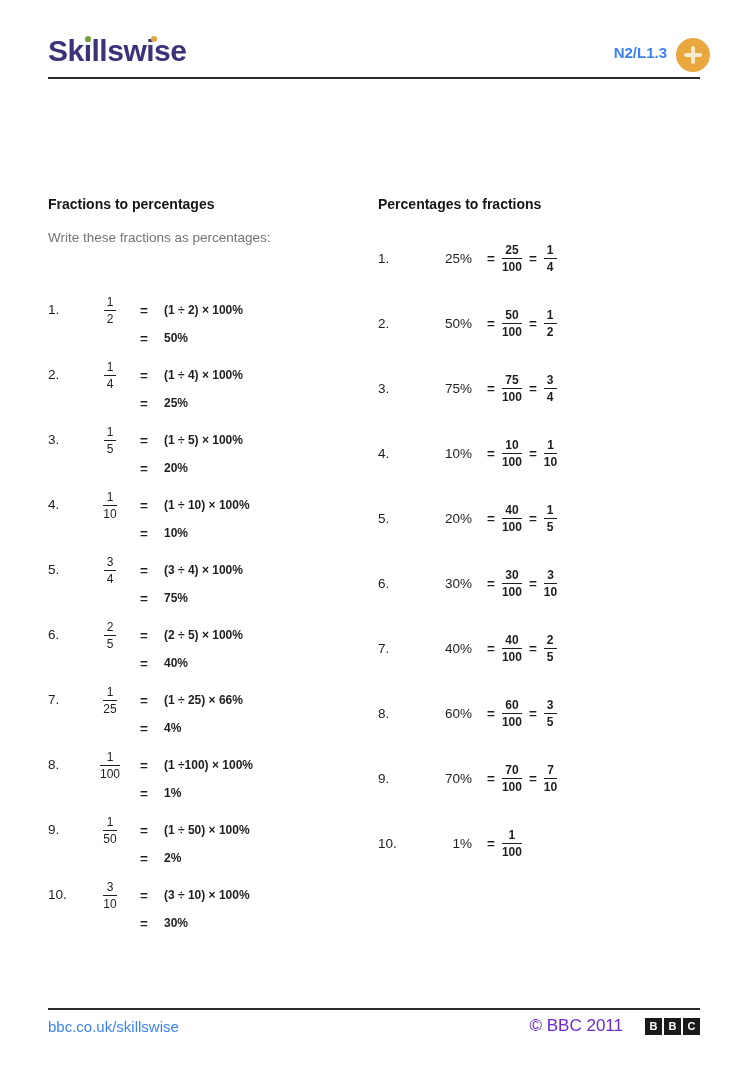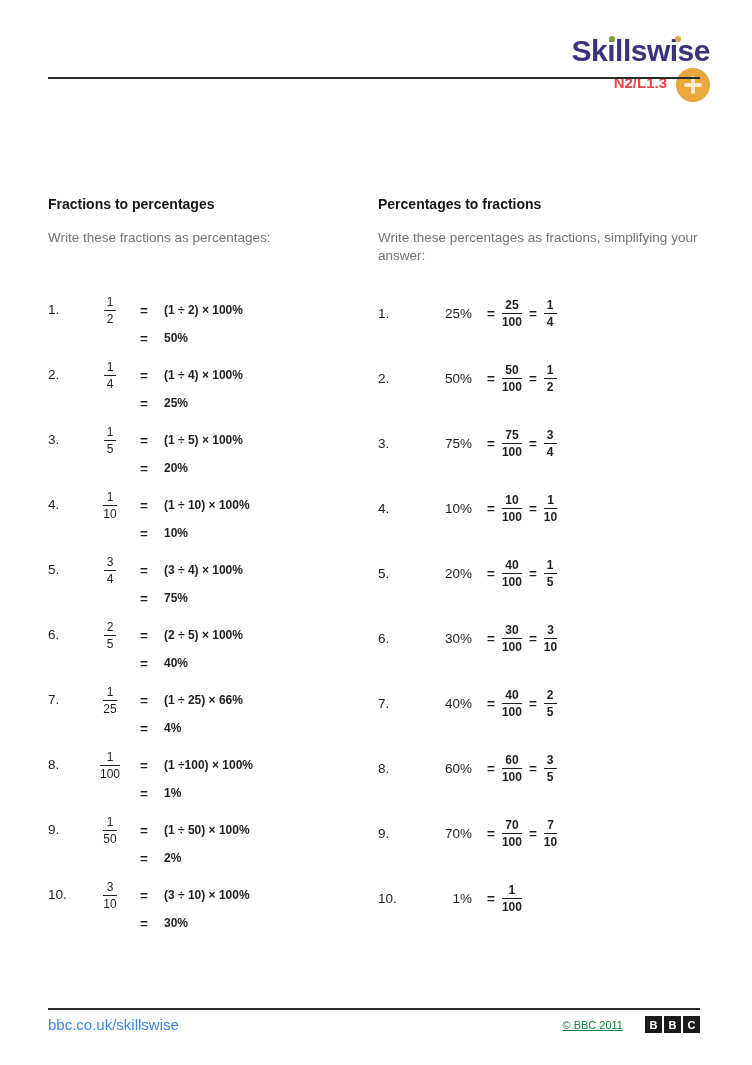--- a/index.html
+++ b/index.html
@@ -5,34 +5,34 @@
   * { margin:0; padding:0; box-sizing:border-box; }
   html,body { background:#ffffff; }
   body { font-family:"Liberation Sans", sans-serif; color:#1e1e1e; }
   .page {
     position:relative; width:752px; height:1065px; background:#ffffff;
     overflow:hidden;
   }
   
   .header {
     position:absolute; left:48px; right:42px; top:34px;
-    display:flex; justify-content:space-between; align-items:flex-end;flex-direction:column;
+    display:flex; justify-content:space-between; align-items:flex-end;
   }
   .logo { position:relative; display:inline-block; }
   .logo-text {
     font-size:30px; font-weight:bold; letter-spacing:-0.5px; color:#3a3379;
   }
   .logo-dot {
     position:absolute; width:4px; height:4px; border-radius:50%;
     background:#ffffff; top:2px;
   }
   .logo-dot.green  { left:37px;  border:3px solid #74a234; }
   .logo-dot.orange { left:103px; border:3px solid #e8a33d; }
   .header-right { display:flex; align-items:center; gap:9px; padding-bottom:2px; }
-  .level-code { font-size:15px; font-weight:bold; color:#ef4444; }
+  .level-code { font-size:15px; font-weight:bold; color:#3b82f6; }
   .plus-circle {
     position:relative; width:34px; height:34px; border-radius:50%;
     background:#e9a73e; display:inline-block; margin-bottom:-6px;
   }
   .plus-circle::before, .plus-circle::after {
     content:""; position:absolute; background:#f7e9cb; border-radius:2px;
   }
   .plus-circle::before { left:8px;  top:15px; width:18px; height:4px; }
   .plus-circle::after  { left:15px; top:8px;  width:4px;  height:18px; }
   .header-rule {
@@ -82,21 +82,21 @@
   .r-item .pct { width:48px; text-align:right; font-size:13.5px; margin-right:8px; }
   .r-item .eq-sign { width:auto; margin:0 7px; }
   
   .footer { position:absolute; left:48px; width:652px; top:1008px; }
   .footer-rule { height:2px; background:#2b2b2b; }
   .footer-row {
     margin-top:6px; display:flex; justify-content:space-between; align-items:center;
   }
   .footer-site { font-size:15px; color:#3b82f6; }
   .footer-right { display:flex; align-items:center; gap:22px; }
-  .copyright { font-size:11px; color:#15803d;text-decoration:underline; }
+  .copyright { font-size:17px; color:#6d28d9; }
   .bbc-logo { display:inline-flex; gap:2px; }
   .bbc-block {
     width:17px; height:17px; background:#1a1a1a; color:#ffffff;
     font-size:11px; font-weight:bold;
     display:inline-flex; align-items:center; justify-content:center;
   }
 </style>
 </head>
 <body>
 
@@ -308,21 +308,20 @@
               <div class="eq-line">
                 <span class="eq-sign">=</span>
                 <span class="expr">30%</span>
               </div>
             </div>
           </div>
         </div>
     </section>
     <section class="col right-col">
       <h2 class="section-heading">Percentages to fractions</h2>
-      <p class="section-instruction">Write these percentages as fractions, simplifying your answer:</p>
       <div class="items" id="right-items">
           <div class="r-item">
             <span class="num">1.</span>
             <span class="pct">25%</span>
             <span class="eq-sign">=</span>
             <span class="frac bold">
               <span class="fn">25</span>
               <span class="fd">100</span>
             </span>
             <span class="eq-sign">=</span>

